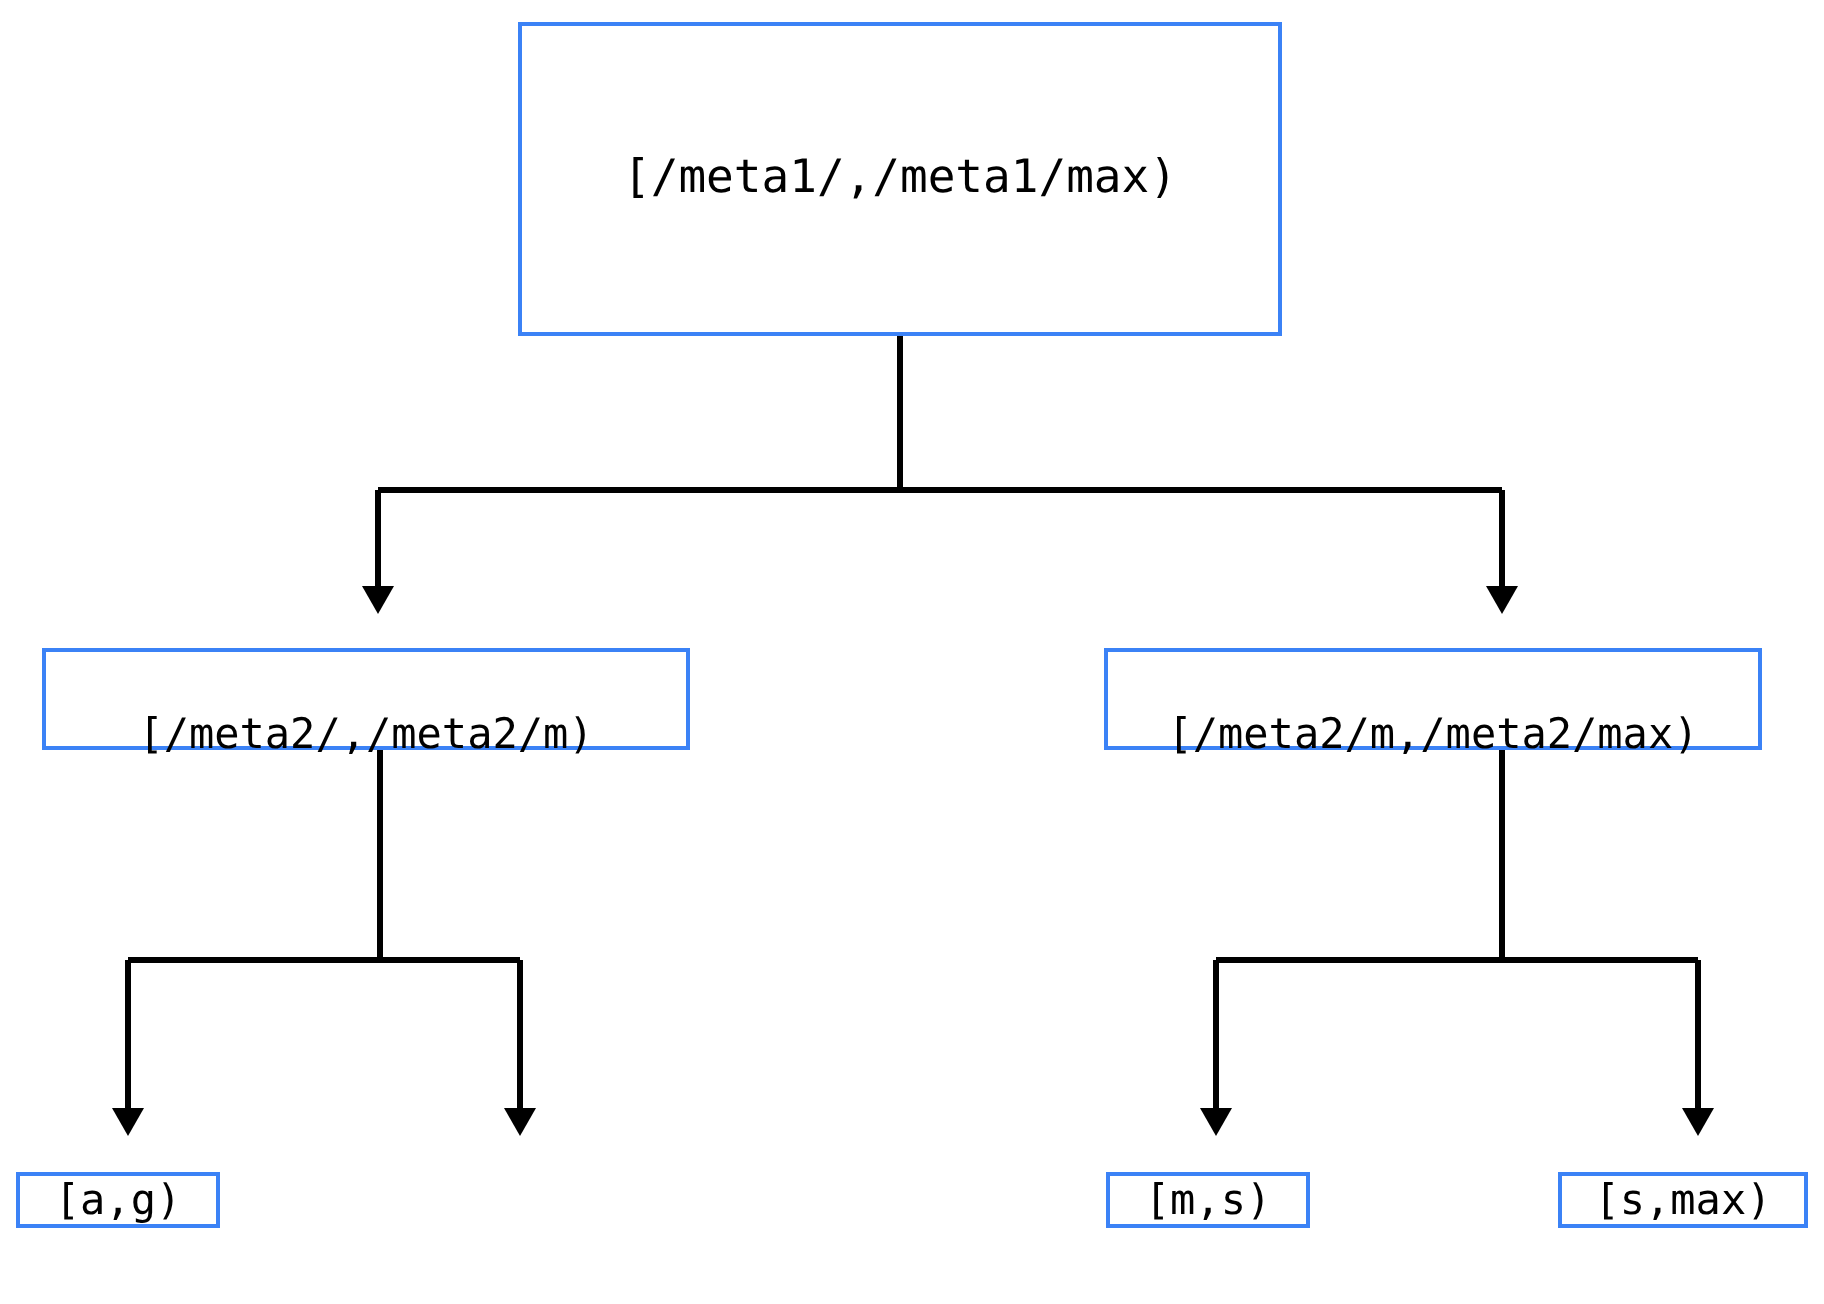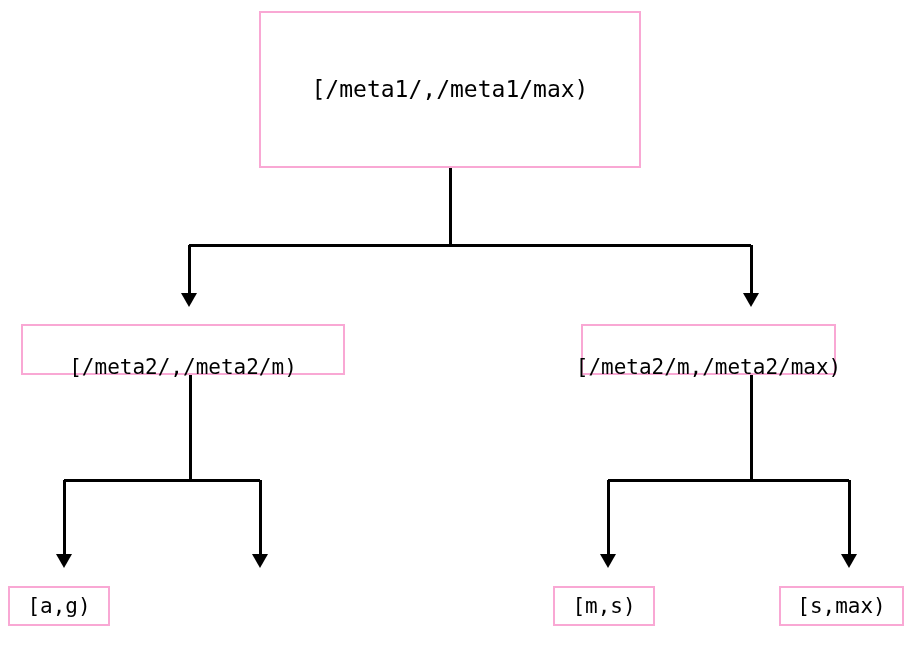--- a/index.html
+++ b/index.html
@@ -19,21 +19,21 @@
     position: absolute;
     left: 0;
     top: 0;
     width: 912px;
     height: 652px;
     pointer-events: none;
   }
   .tree-node {
     position: absolute;
     box-sizing: border-box;
-    border: 2px solid #f9a8d4;
+    border: 2px solid #3b82f6;
     background: #ffffff;
     display: flex;
     align-items: center;
     justify-content: center;
     color: #000000;
     white-space: nowrap;
   }
   .node-label {
     display: block;
     line-height: 1;
@@ -46,30 +46,30 @@
     height: 157px;
   }
   .node-root .node-label { font-size: 23px; }
   .node-mid-left {
     left: 21px;
     top: 324px;
     width: 324px;
     height: 51px;
   }
   .node-mid-right {
-    left: 581px;
+    left: 552px;
     top: 324px;
-    width: 255px;
+    width: 329px;
     height: 51px;
   }
   .node-mid-left .node-label,
   .node-mid-right .node-label { font-size: 21px; margin-top: 36px; }
   .node-leaf {
     top: 586px;
-    height: 40px;
+    height: 28px;
   }
   .node-leaf .node-label { font-size: 21px; }
   .node-leaf-1 { left: 8px;   width: 102px; }
   .node-leaf-2 { left: 208px; width: 97px;  }
   .node-leaf-3 { left: 553px; width: 102px; }
   .node-leaf-4 { left: 779px; width: 125px; }
 </style>
 </head>
 <body>
 

